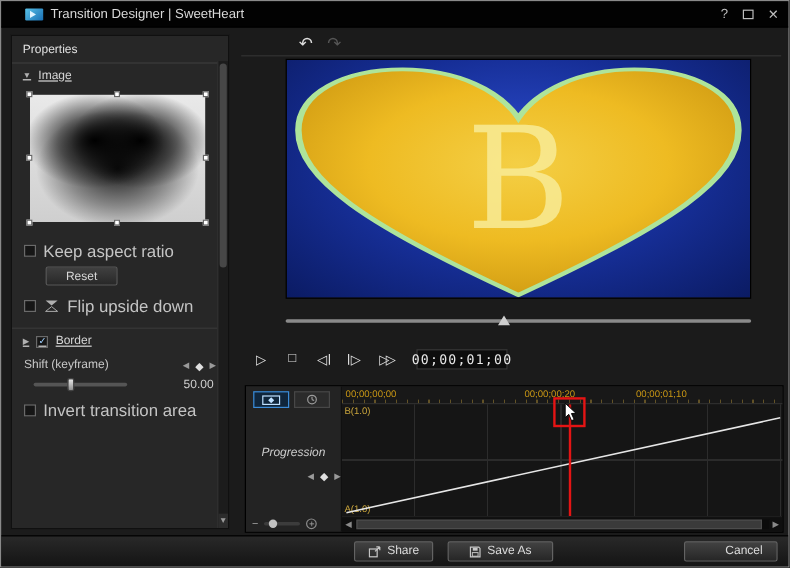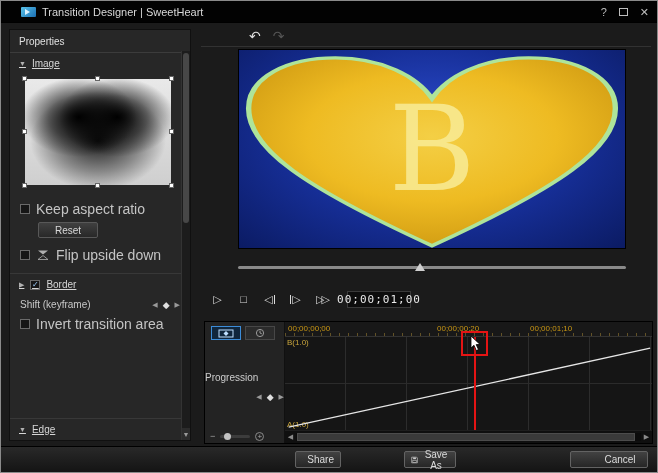--- a/index.html
+++ b/index.html
@@ -57,29 +57,29 @@
   .letter-b{position:absolute;left:0;right:0;top:0;bottom:0;display:flex;align-items:center;justify-content:center;
     font-family:"DejaVu Serif",serif;font-size:118px;color:rgba(248,235,150,.85);}
   .scrubber{position:absolute;left:237px;top:261px;width:388px;height:10px;}
   .scrub-track{position:absolute;left:0;right:0;top:4px;height:3px;background:#8a8a8a;border-radius:2px;}
   .scrub-marker{position:absolute;left:calc(47% - 5px);top:1px;width:0;height:0;
     border-left:5px solid transparent;border-right:5px solid transparent;border-bottom:8px solid #cfcfcf;}
   .transport{position:absolute;left:206px;top:289px;display:flex;align-items:center;gap:5px;}
   .tbtn{display:flex;align-items:center;justify-content:center;gap:1px;width:21px;height:18px;background:none;border:none;color:#dcdcdc;font-size:11px;font-family:inherit;padding:0;}
   .tbtn .bar{width:1px;height:9px;background:#dcdcdc;}
   .ff{letter-spacing:-3px;}
-  .timecode{margin-left:10px;width:64px;height:17px;background:#0d0d0d;border:1px solid #3a3a3a;color:#eaeaea;
+  .timecode{margin-left:10px;width:76px;height:17px;background:#0d0d0d;border:1px solid #3a3a3a;color:#eaeaea;
     font-family:"DejaVu Sans Mono",monospace;font-size:11px;display:flex;align-items:center;justify-content:center;letter-spacing:1px;}
   
   .timeline{position:absolute;left:203px;top:320px;width:449px;height:123px;background:#1e1e1e;border:1px solid #000;}
   .tl-left{position:absolute;left:0;top:0;width:80px;height:100%;background:#232323;border-right:1px solid #101010;}
   .tg{position:absolute;top:4px;width:30px;height:14px;display:flex;align-items:center;justify-content:center;padding:0;font-family:inherit;}
   .tg1{left:6px;background:#10263c;border:1px solid #3c8cd8;}
   .tg2{left:40px;background:#2b2b2b;border:1px solid #474747;}
-  .prog-label{position:absolute;top:50px;left:0;right:0;text-align:left;color:#cccccc;}
+  .prog-label{position:absolute;top:50px;left:0;right:0;text-align:center;color:#cccccc;font-style:italic;}
   .prog-nav{position:absolute;top:70px;left:0;right:0;display:flex;justify-content:center;}
   .tl-ruler{position:absolute;left:80px;right:0;top:0;height:15px;background:#181818;border-bottom:1px solid #333;
     background-image:repeating-linear-gradient(to right, rgba(160,130,50,.55) 0 1px, transparent 1px 9px);
     background-size:100% 3px;background-position:0 100%;background-repeat:no-repeat;}
   .rlabel{position:absolute;top:2px;font-size:8px;color:#c89614;white-space:nowrap;}
   .rl0{left:3px}.rl1{left:152px}.rl2{left:245px}
   .tl-graph{position:absolute;left:80px;right:0;top:15px;bottom:13px;background:#151515;
     background-image:
       repeating-linear-gradient(to right, transparent 0 60px, #2c2c2c 60px 61px),
       linear-gradient(to bottom, transparent 49%, #2b2b2b 49%, #2b2b2b 51%, transparent 51%);}
@@ -95,21 +95,21 @@
   .zthumb{position:absolute;left:4px;top:-2px;width:7px;height:7px;border-radius:50%;background:#c2c2c2;}
   .zplus{width:9px;height:9px;border:1px solid #8a8a8a;border-radius:50%;color:#a8a8a8;font-size:8px;line-height:7px;text-align:center;}
   .tl-hscroll{position:absolute;left:80px;right:0;bottom:0;height:12px;background:#0f0f0f;display:flex;align-items:center;}
   .harrow{width:11px;text-align:center;color:#8a8a8a;font-size:7px;}
   .htrack{flex:1;height:8px;background:#0b0b0b;position:relative;}
   .hthumb{position:absolute;left:1px;right:6px;top:0;height:8px;background:#3a3a3a;border:1px solid #4c4c4c;}
   
   .footer{position:absolute;left:0;right:0;bottom:0;height:26px;background:linear-gradient(#292929,#141414);border-top:1px solid #000;}
   .fbtn{position:absolute;top:4px;height:17px;background:linear-gradient(#424242,#262626);border:1px solid #636363;
     border-radius:2px;color:#dcdcdc;font-size:10px;font-family:inherit;display:flex;align-items:center;justify-content:center;gap:5px;}
-  .btn-share{left:294px;width:46px;} .btn-saveas{left:403px;width:52px;}
+  .btn-share{left:294px;width:66px;} .btn-saveas{left:372px;width:88px;}
   .btn-save{left:477px;width:76px;} .btn-cancel{left:569px;width:78px;padding-left:28px;}
 </style>
 </head>
 <body>
 
 <div id="dialog">
 
   <div class="titlebar">
     <div class="title-center">
       <span class="app-icon"></span>
@@ -167,32 +167,34 @@
 
     <div class="shift-row">
       <span>Shift (keyframe)</span>
       <span class="kf-nav">
         <span class="a">◀</span>
         <span class="d">◆</span>
         <span class="a">▶</span>
       </span>
     </div>
 
+    <div class="slider-row">
+      <span class="slider-track">
+        <span class="slider-thumb"></span>
+      </span>
+      <span class="slider-val">50.00</span>
+    </div>
 
     <div class="row">
       <span class="cb"></span>
       <span>Invert transition area</span>
     </div>
 
     <div class="spacer"></div>
 
-    <div class="section-h">
-      <span class="tri">▼</span>
-      <span>Edge</span>
-    </div>
 
     <div class="vscroll">
       <span class="vthumb"></span>
       <span class="vdown">▼</span>
     </div>
   </div>
 
   <div class="undo-bar">
     <span class="undo">↶</span>
     <span class="redo">↷</span>

